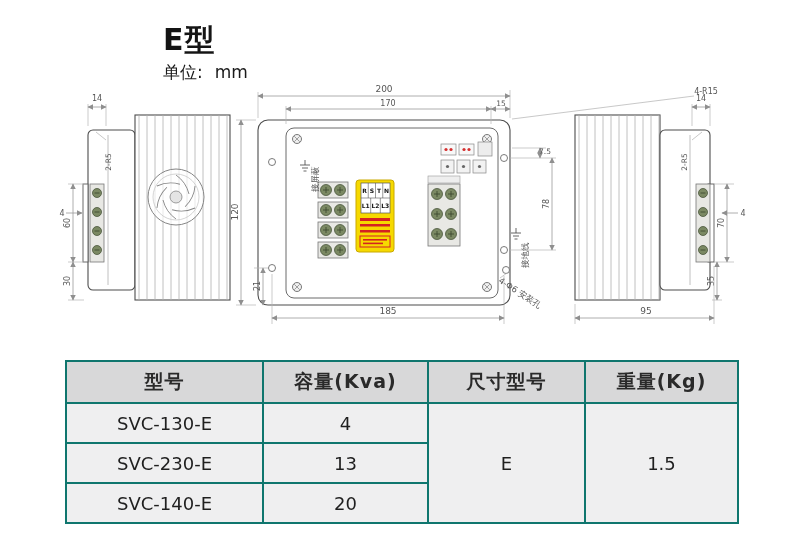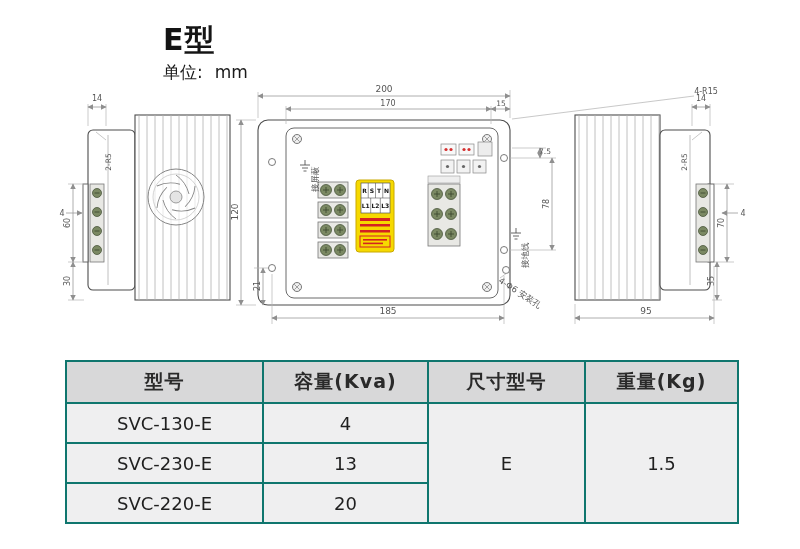--- a/index.html
+++ b/index.html
@@ -276,17 +276,17 @@
       <td>SVC-130-E</td>
       <td>4</td>
       <td rowspan="3">E</td>
       <td rowspan="3">1.5</td>
     </tr>
     <tr>
       <td>SVC-230-E</td>
       <td>13</td>
     </tr>
     <tr>
-      <td>SVC-220-E</td>
+      <td>SVC-140-E</td>
       <td>20</td>
     </tr>
   </tbody>
 </table>
 
 </body></html>

